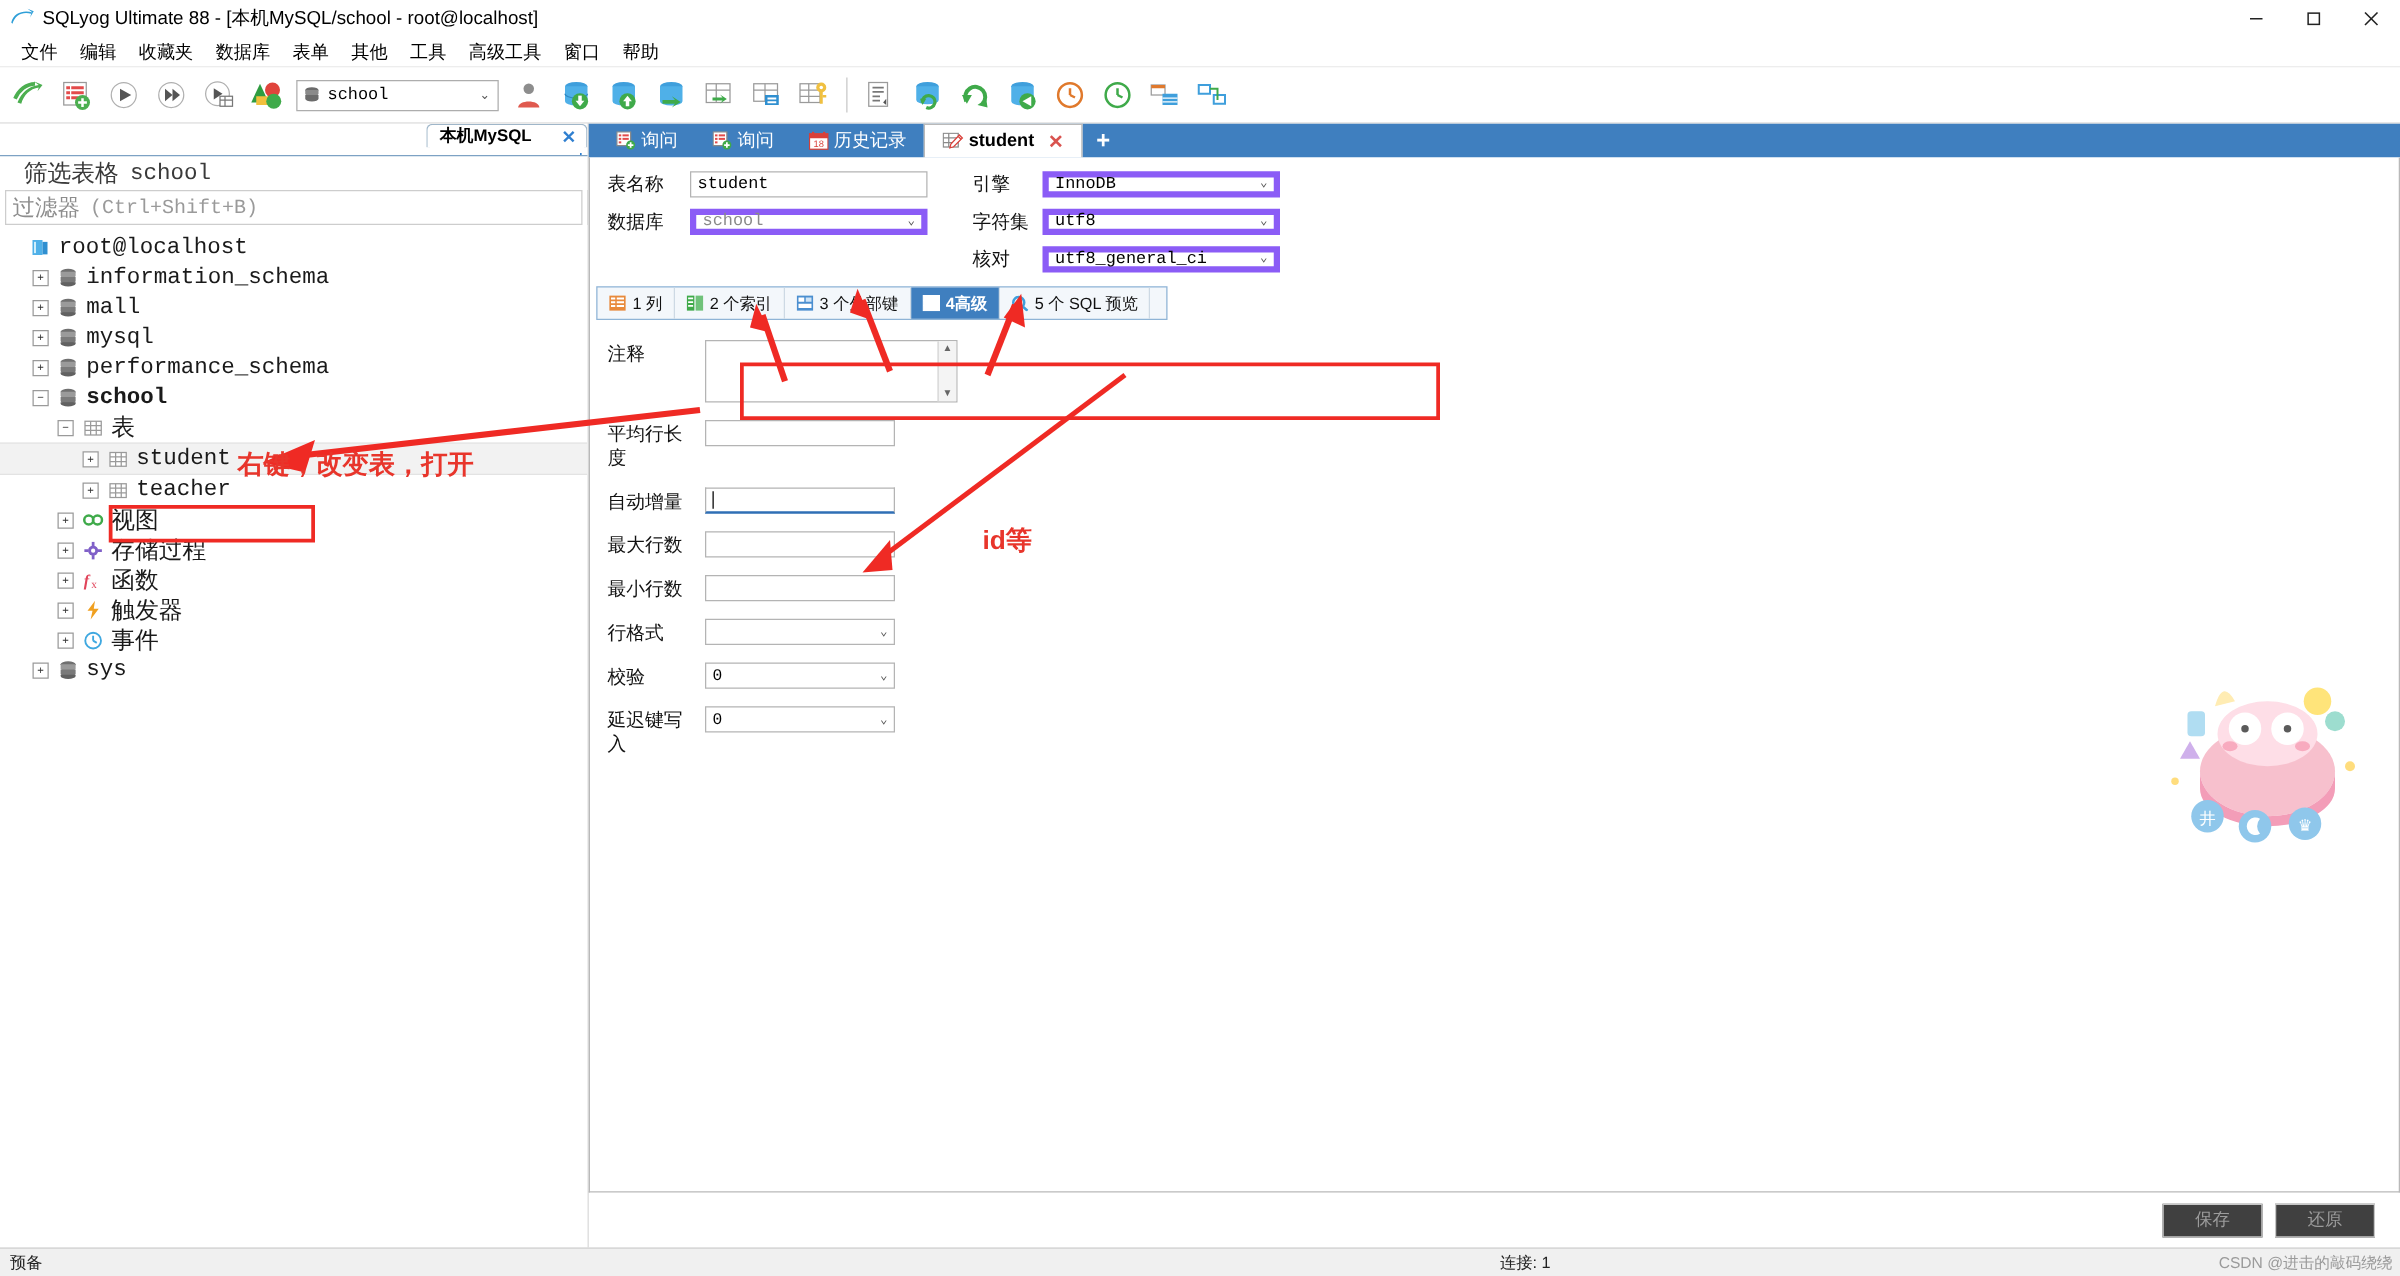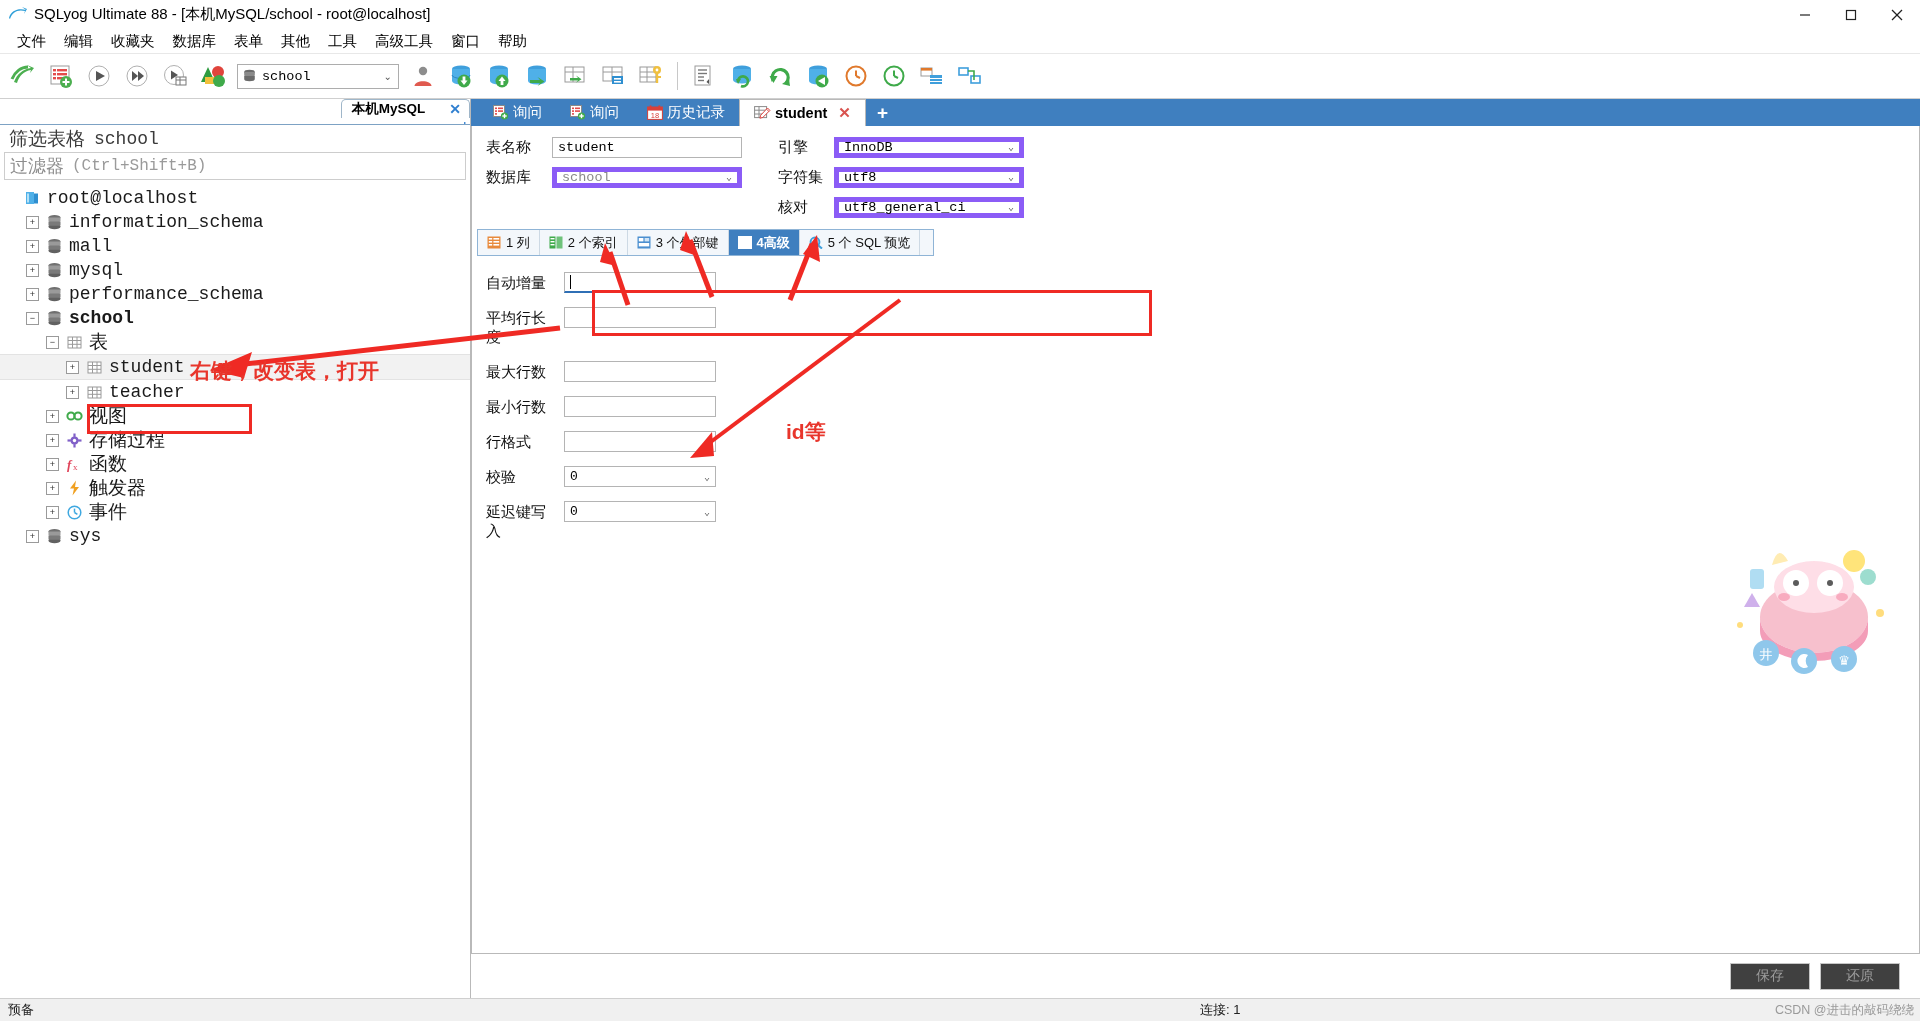--- a/index.html
+++ b/index.html
@@ -76,21 +76,21 @@
     height:24px;display:flex;align-items:center;gap:6px;
     padding:0 8px 0 10px;
     border:1px solid #9fb6c9;border-bottom:none;
     border-radius:5px 5px 0 0;background:#fff;
   }
   .conn-tab .lbl{font-size:13.5px;font-weight:bold;font-family:"Liberation Sans",sans-serif;}
   .conn-tab .x{color:#2f7fd0;font-size:14px;font-weight:bold;margin-left:18px;}
   .conn-plus{color:#2f7fd0;font-size:18px;margin-left:8px;line-height:1;padding-bottom:2px;}
 
   .filter-head{
-    height:27px;display:flex;align-items:center;gap:9px;padding-left:9px;
+    height:27px;display:flex;align-items:center;gap:9px;padding-left:19px;
     border-top:1px solid #7da2c4;background:#fff;
   }
   .filter-head .t1{font-size:19px;color:#3a3a3a;font-family:"Liberation Sans",sans-serif;}
   .filter-head .t2{font-size:18px;color:#3a3a3a;font-family:"Liberation Mono",monospace;}
   .filter-box{
     height:26px;margin:0 4px;border:1px solid #cdcdcd;background:#fff;
     display:flex;align-items:center;gap:8px;padding-left:5px;
   }
   .filter-box .p1{font-size:18px;color:#8d8d8d;font-family:"Liberation Sans",sans-serif;}
   .filter-box .p2{font-size:16px;color:#9a9a9a;font-family:"Liberation Mono",monospace;}
@@ -858,31 +858,43 @@
                 <svg width="14" height="13" viewBox="0 0 14 13">
                   <circle cx="6" cy="6" r="4.4" fill="none" stroke="#3f9fdc" stroke-width="2"></circle>
                   <line x1="9.4" y1="9.4" x2="13" y2="12.6" stroke="#3f9fdc" stroke-width="2"></line>
                 </svg>
               </span>
               <span>5 个 SQL 预览</span>
             </div>
           </div>
 
         <div class="adv-form">
+          <div class="a-row">
+            <span class="a-lbl">注释</span>
+            <div class="a-ctl">
+              <div class="textarea">
+                <div class="ta-body"></div>
+                <div class="ta-scroll">
+                  <span class="ta-arrow">▲</span>
+                  <span class="ta-arrow">▼</span>
+                </div>
+              </div>
+            </div>
+          </div>
+
+          <div class="a-row">
+            <span class="a-lbl">平均行长度</span>
+            <span class="a-inp"></span>
+          </div>
 
           <div class="a-row">
             <span class="a-lbl">自动增量</span>
             <span class="a-inp focus">
                 <span class="caret"></span>
               </span>
-          </div>
-
-          <div class="a-row">
-            <span class="a-lbl">平均行长度</span>
-            <span class="a-inp"></span>
           </div>
 
           <div class="a-row">
             <span class="a-lbl">最大行数</span>
             <span class="a-inp"></span>
           </div>
 
           <div class="a-row">
             <span class="a-lbl">最小行数</span>
             <span class="a-inp"></span>

